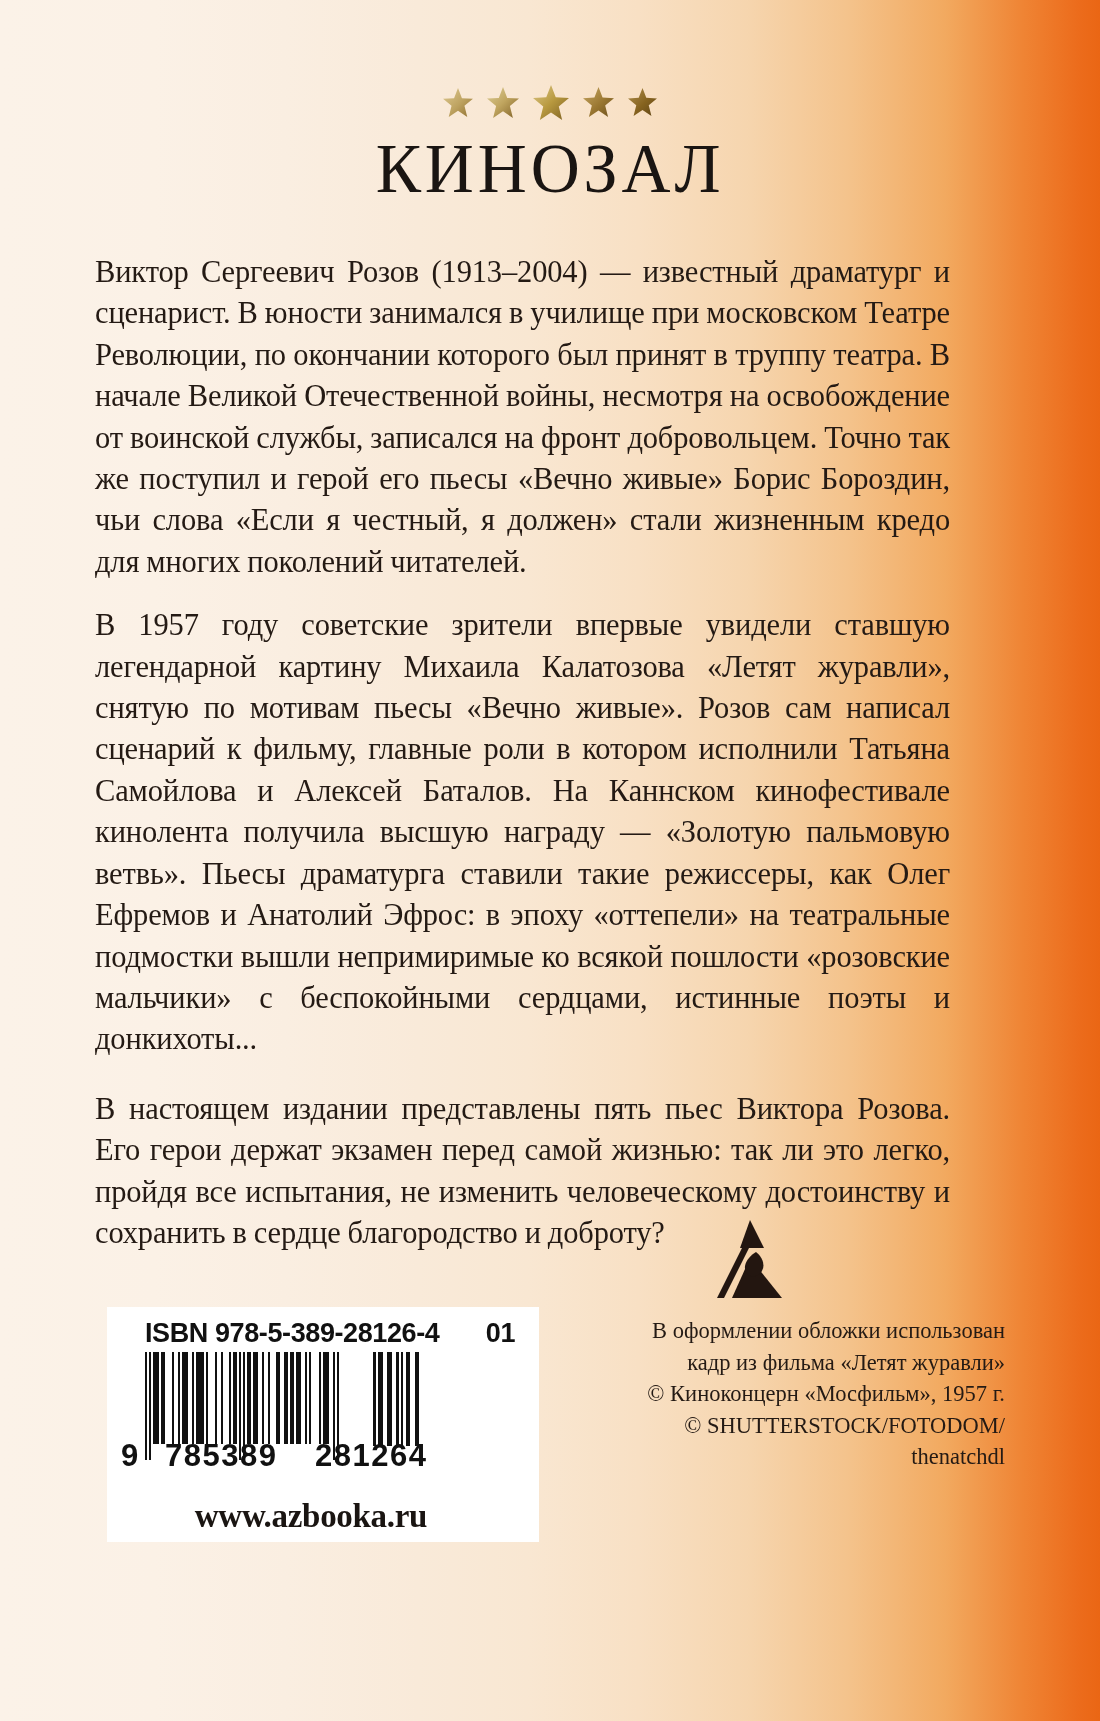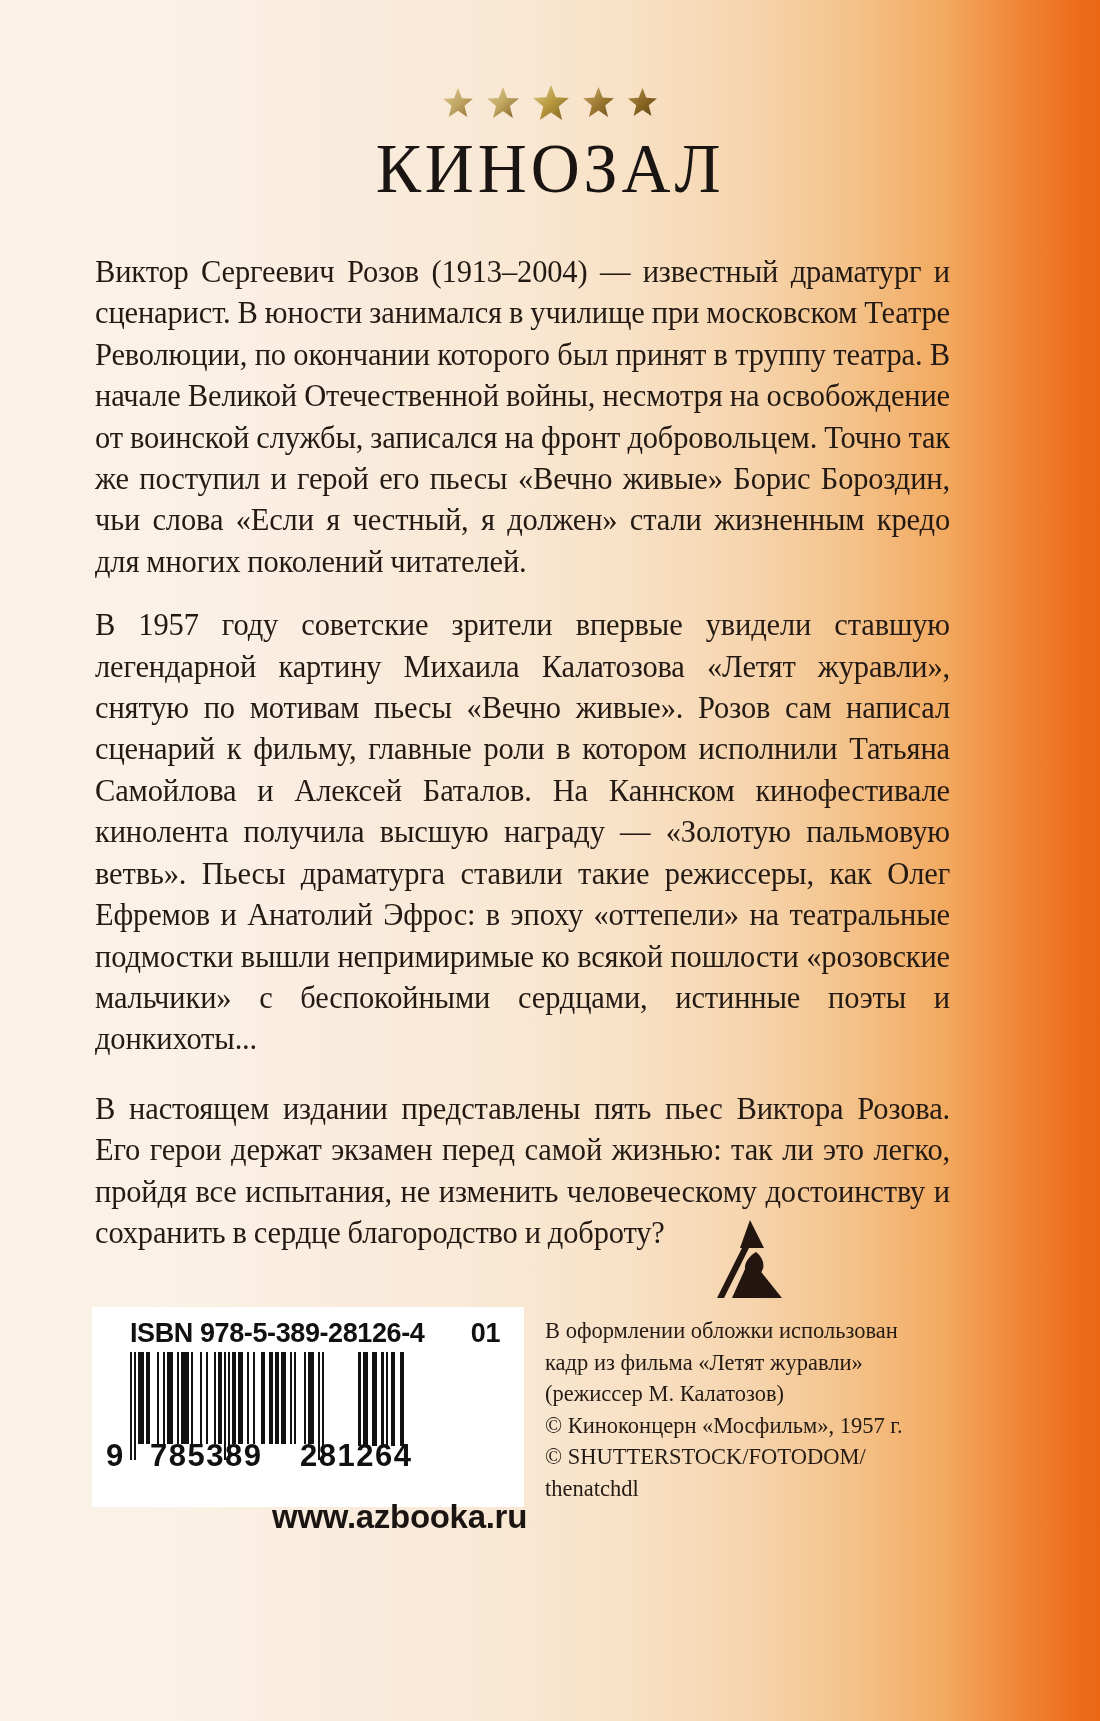--- a/index.html
+++ b/index.html
@@ -91,35 +91,35 @@
     width: 76px;
     height: 82px;
   }
 
   
   .credits {
     position: absolute;
     top: 1315px;
     left: 545px;
     width: 460px;
-    text-align: left;
+    text-align: right;
     font-family: "Liberation Serif", "DejaVu Serif", serif;
     font-size: 22.5px;
     line-height: 31.5px;
     color: #241a14;
   }
   .credits div { white-space: nowrap; }
 
   
   .barcode-block {
     position: absolute;
     top: 1307px;
-    left: 92px;
+    left: 107px;
     width: 432px;
-    height: 200px;
+    height: 235px;
     background: #ffffff;
     box-sizing: border-box;
     padding: 11px 0 0 0;
   }
   .bc-toprow {
     display: flex;
     align-items: baseline;
     padding: 0 16px 0 38px;
     font-family: "Liberation Sans", "DejaVu Sans", sans-serif;
     font-size: 27px;
@@ -154,22 +154,22 @@
   }
   .bc-digits .d-lead { position: absolute; left: 14px; top: 0; }
   .bc-digits .d-left { position: absolute; left: 58px; top: 0; }
   .bc-digits .d-right { position: absolute; left: 208px; top: 0; }
 
   .site {
     position: absolute;
     top: 1498px;
     left: 95px;
     width: 432px;
-    text-align: right;
-    font-family: Liberation Sans, sans-serif;
+    text-align: center;
+    font-family: Liberation Serif, serif;
     font-size: 33px;
     font-weight: 700;
     color: #1a1512;
     letter-spacing: -0.3px;
   }
 </style>
 </head>
 <body>
 
 <div class="cover">
@@ -245,21 +245,20 @@
 
       <polygon points="34,22 41,22 12,80 5,80" fill="#231610"></polygon>
 
       <path d="M44,34 C53,41 54,52 46,57 C39,61 32,56 33,48 C34,42 39,37 44,34 Z" fill="#231610"></path>
     </svg>
   </div>
 
   <div class="credits">
     <div>В оформлении обложки использован</div>
     <div>кадр из фильма «Летят журавли»</div>
-    <div>(режиссер М. Калатозов)</div>
     <div>© Киноконцерн «Мосфильм», 1957 г.</div>
     <div>© SHUTTERSTOCK/FOTODOM/</div>
     <div>thenatchdl</div>
   </div>
 
   <div class="barcode-block">
     <div class="bc-toprow">
       <span class="bc-isbn">ISBN 978-5-389-28126-4</span>
       <span class="bc-spacer"></span>
       <span class="bc-addon-num">01</span>

